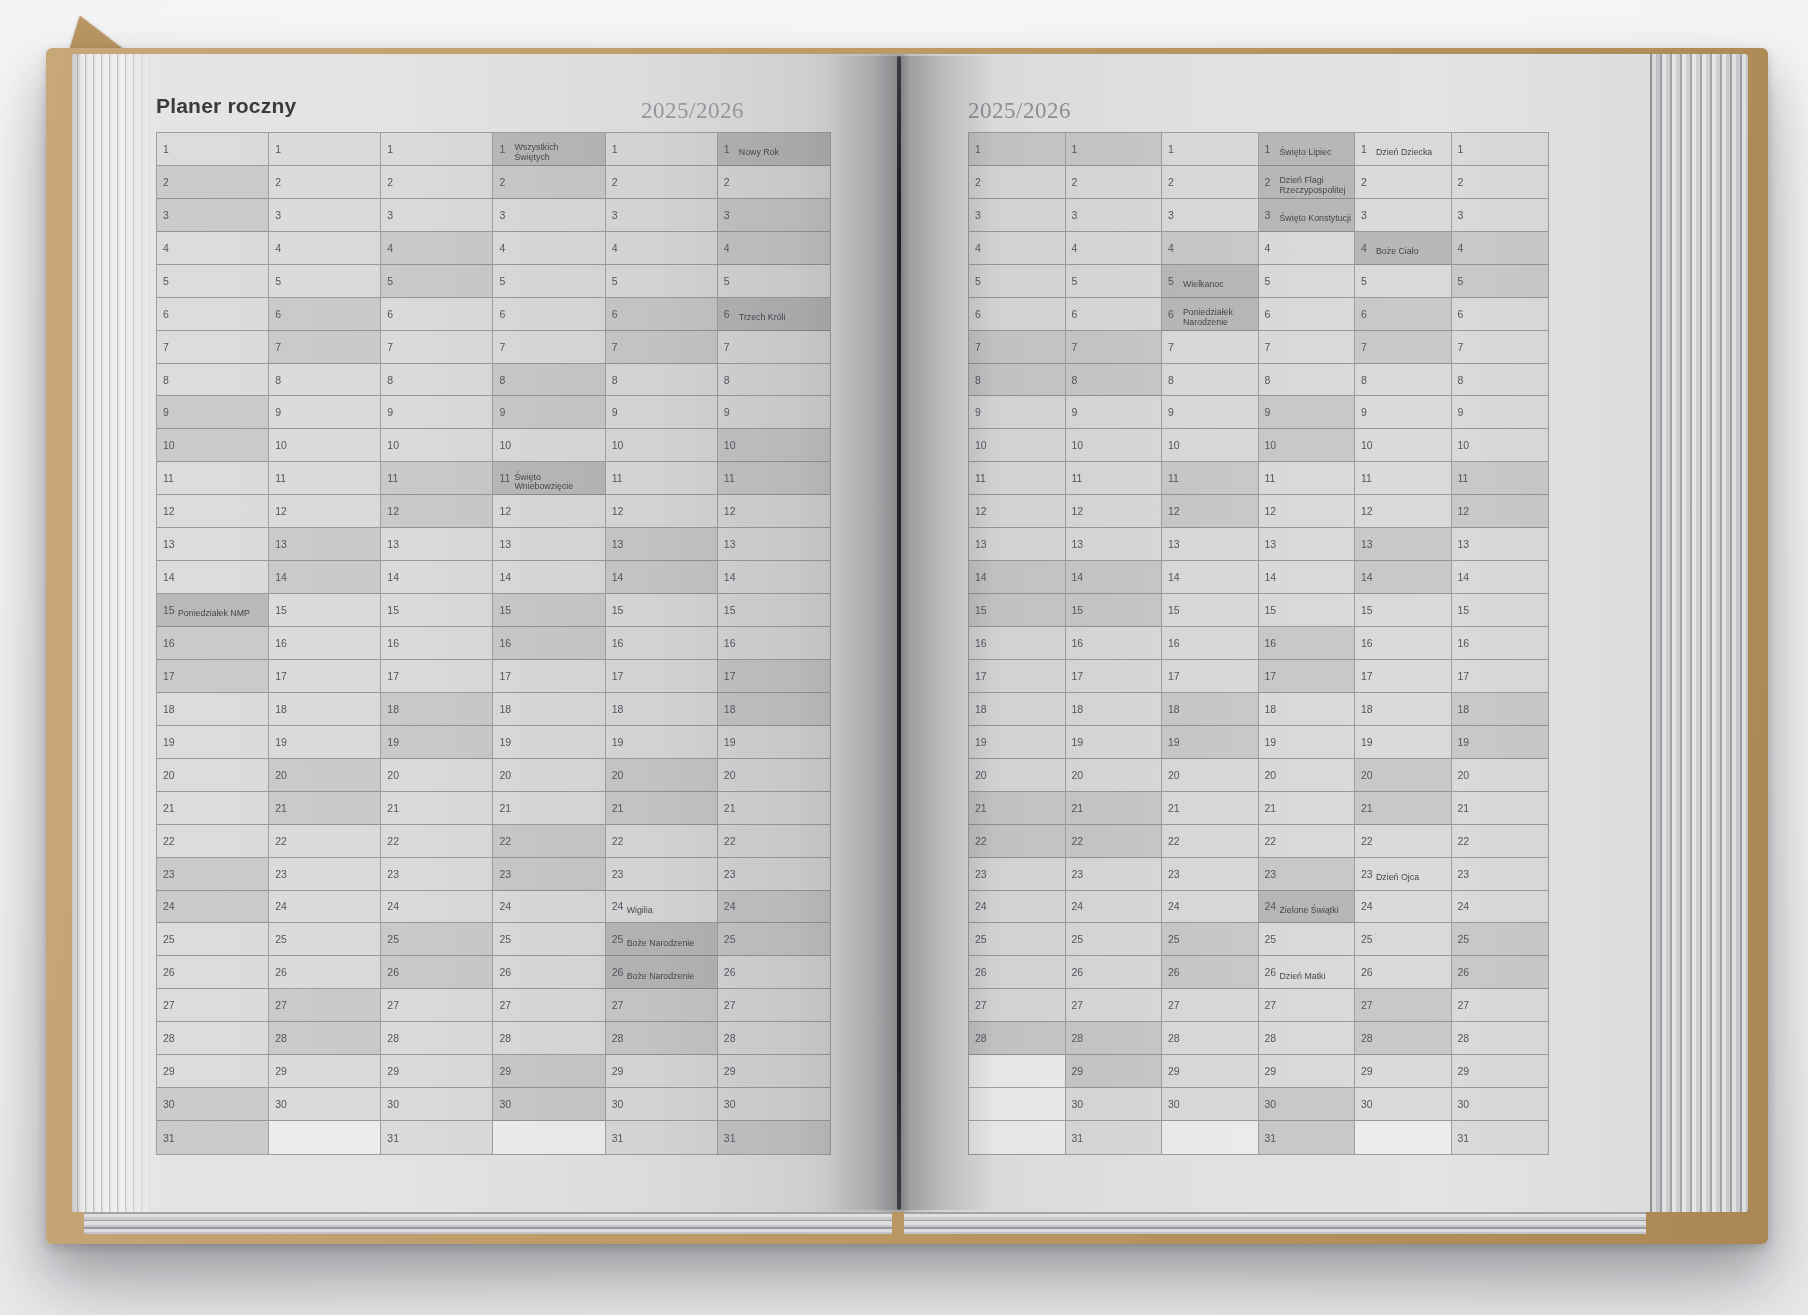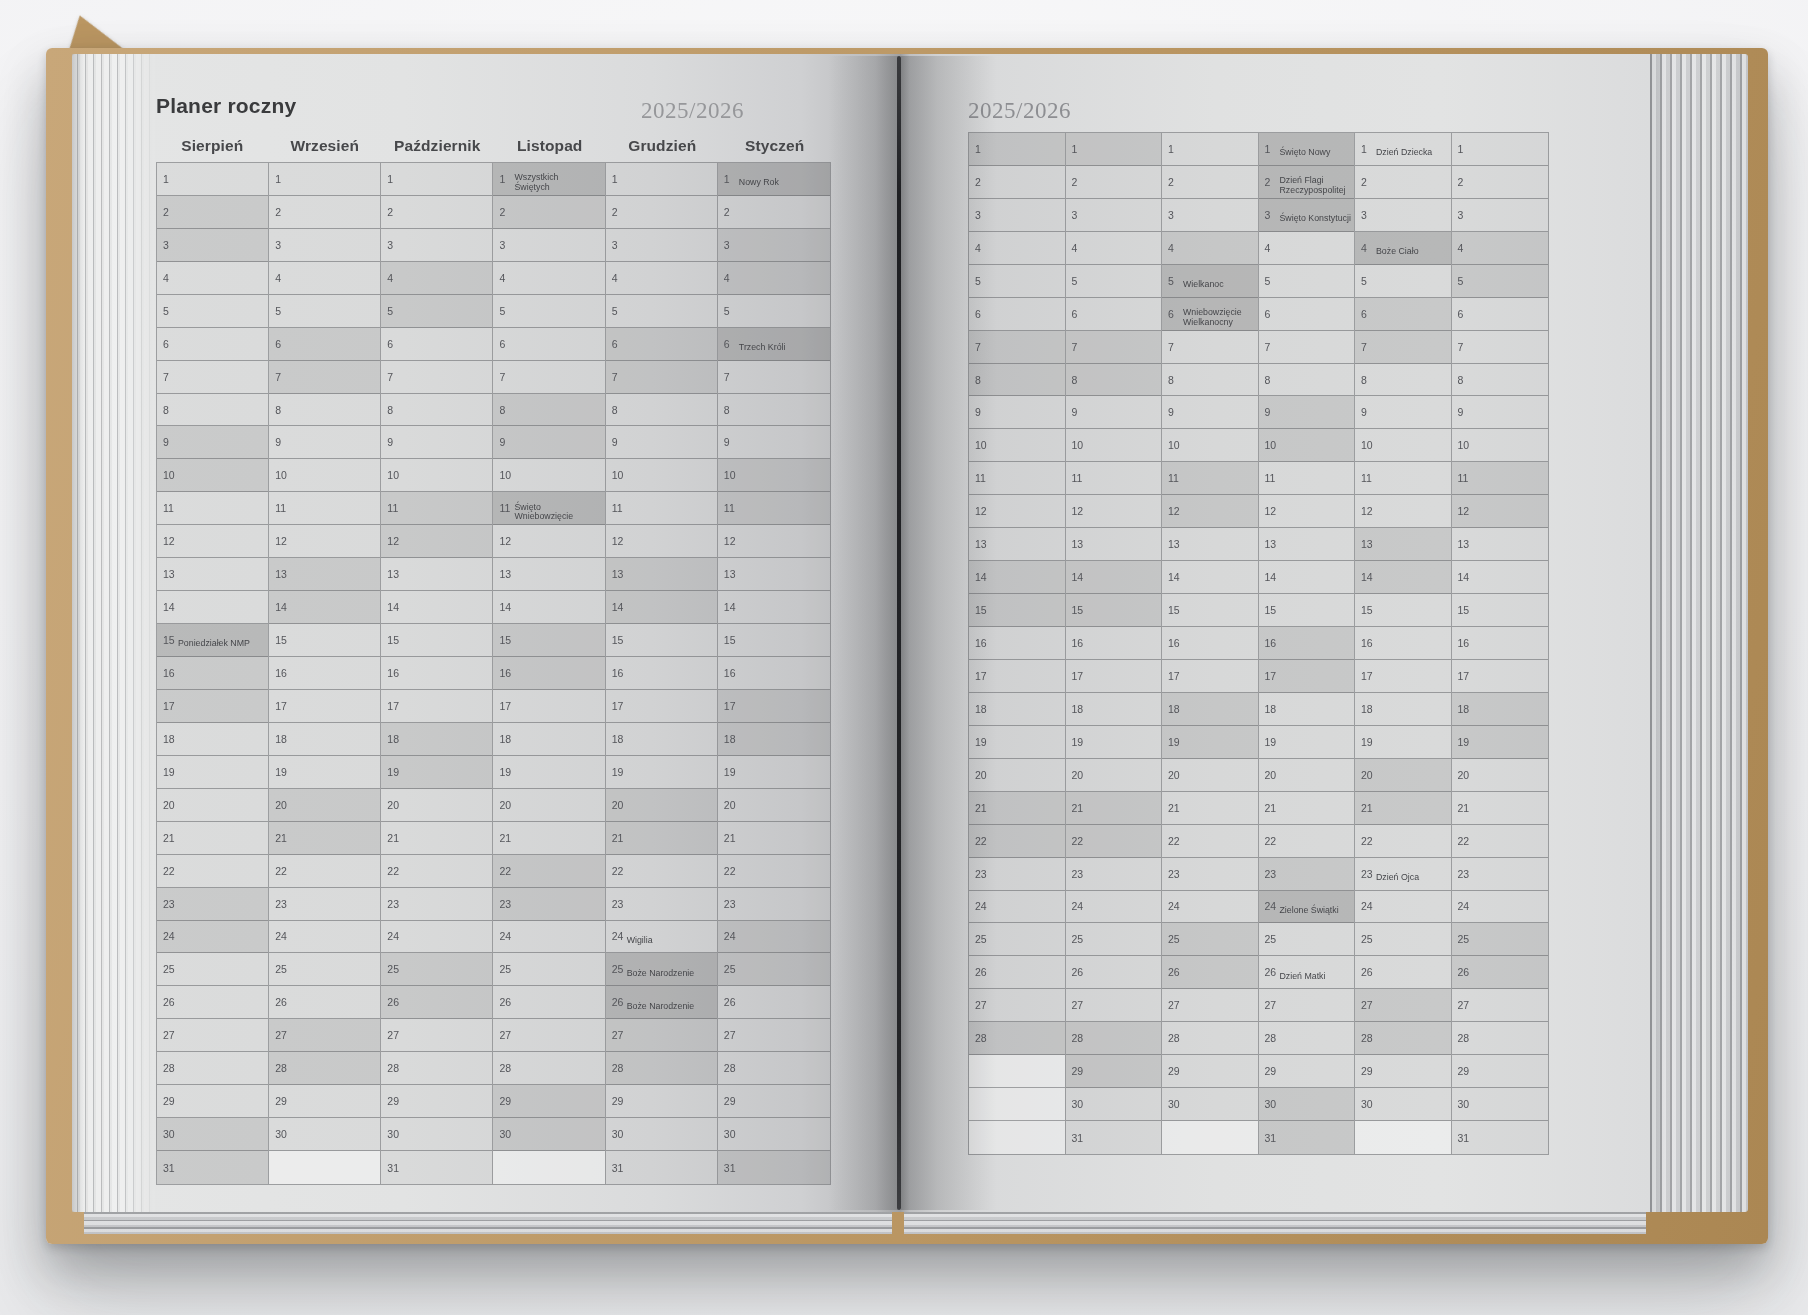--- a/index.html
+++ b/index.html
@@ -122,28 +122,20 @@
 
   <div class="stack-right"></div>
   <div class="stack-bottom-left"></div>
   <div class="stack-bottom-right"></div>
 
   <div class="page page-left">
     <div class="edge-stripes"></div>
     <div class="title">Planer roczny</div>
     <div class="year year-l">2025/2026</div>
     <div class="calendar">
-      <div class="headers">
-          <div class="month-name">Sierpień</div>
-          <div class="month-name">Wrzesień</div>
-          <div class="month-name">Październik</div>
-          <div class="month-name">Listopad</div>
-          <div class="month-name">Grudzień</div>
-          <div class="month-name">Styczeń</div>
-        </div>
       <div class="grid">
           <div class="month-col">
             <div class="cell">
               <span class="num">1</span>
             </div>
             <div class="cell wknd">
               <span class="num">2</span>
             </div>
             <div class="cell wknd">
               <span class="num">3</span>
@@ -916,21 +908,21 @@
             </div>
             <div class="cell wknd">
               <span class="num">4</span>
             </div>
             <div class="cell wknd hol">
               <span class="num">5</span>
               <span class="lbl">Wielkanoc</span>
             </div>
             <div class="cell hol">
               <span class="num">6</span>
-              <span class="lbl two">Wniebowzięcie Wielkanocny</span>
+              <span class="lbl two">Poniedziałek Narodzenie</span>
             </div>
             <div class="cell">
               <span class="num">7</span>
             </div>
             <div class="cell">
               <span class="num">8</span>
             </div>
             <div class="cell">
               <span class="num">9</span>
             </div>
@@ -995,21 +987,21 @@
               <span class="num">29</span>
             </div>
             <div class="cell">
               <span class="num">30</span>
             </div>
             <div class="cell empty"></div>
           </div>
           <div class="month-col">
             <div class="cell hol">
               <span class="num">1</span>
-              <span class="lbl">Święto Nowy</span>
+              <span class="lbl">Święto Lipiec</span>
             </div>
             <div class="cell wknd hol">
               <span class="num">2</span>
               <span class="lbl two">Dzień Flagi Rzeczypospolitej</span>
             </div>
             <div class="cell wknd hol">
               <span class="num">3</span>
               <span class="lbl">Święto Konstytucji</span>
             </div>
             <div class="cell">

